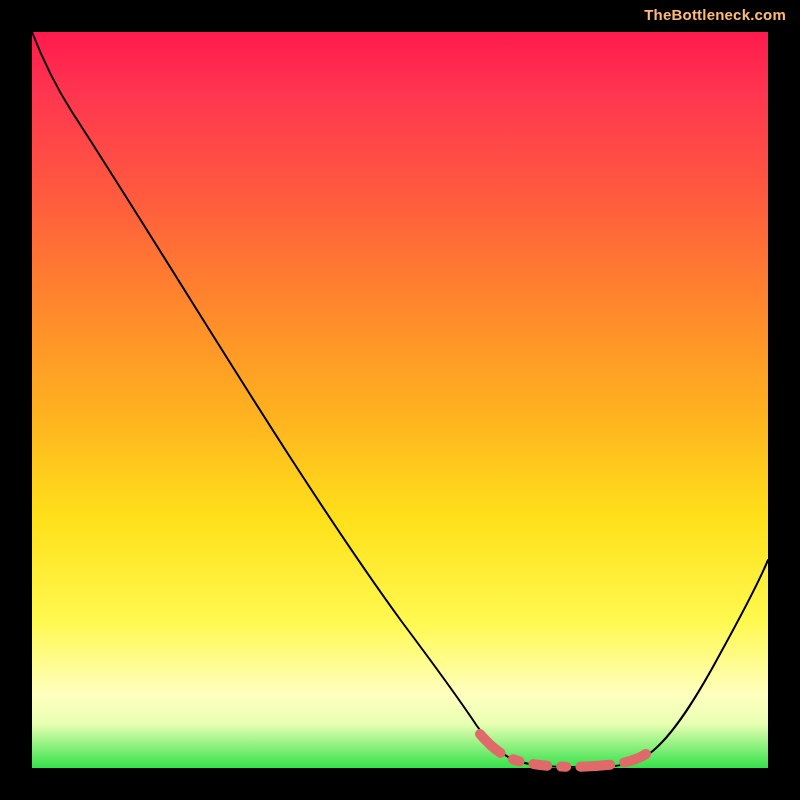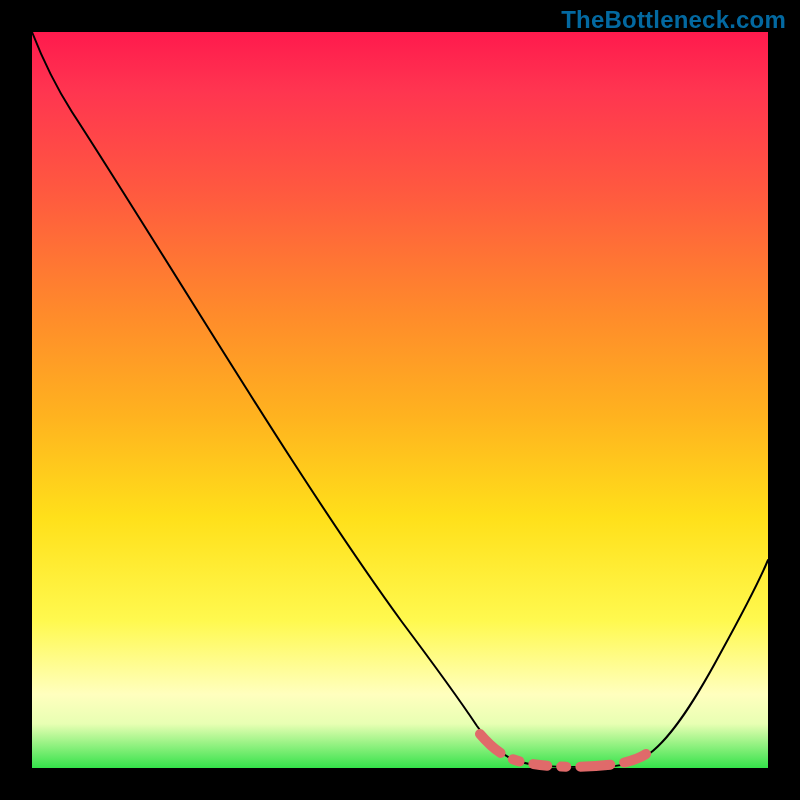--- a/index.html
+++ b/index.html
@@ -14,22 +14,22 @@
   .stage {
     position: relative;
     width: 800px;
     height: 800px;
     background: #000;
   }
   .watermark {
     position: absolute;
     top: 6px;
     right: 14px;
-    color: #0369a1;
-    font-size: 24px;
+    color: #fdba74;
+    font-size: 15px;
     font-weight: 600;
     letter-spacing: 0.2px;
     user-select: none;
   }
   .plot {
     position: absolute;
     left: 32px;
     top: 32px;
     width: 736px;
     height: 736px;

